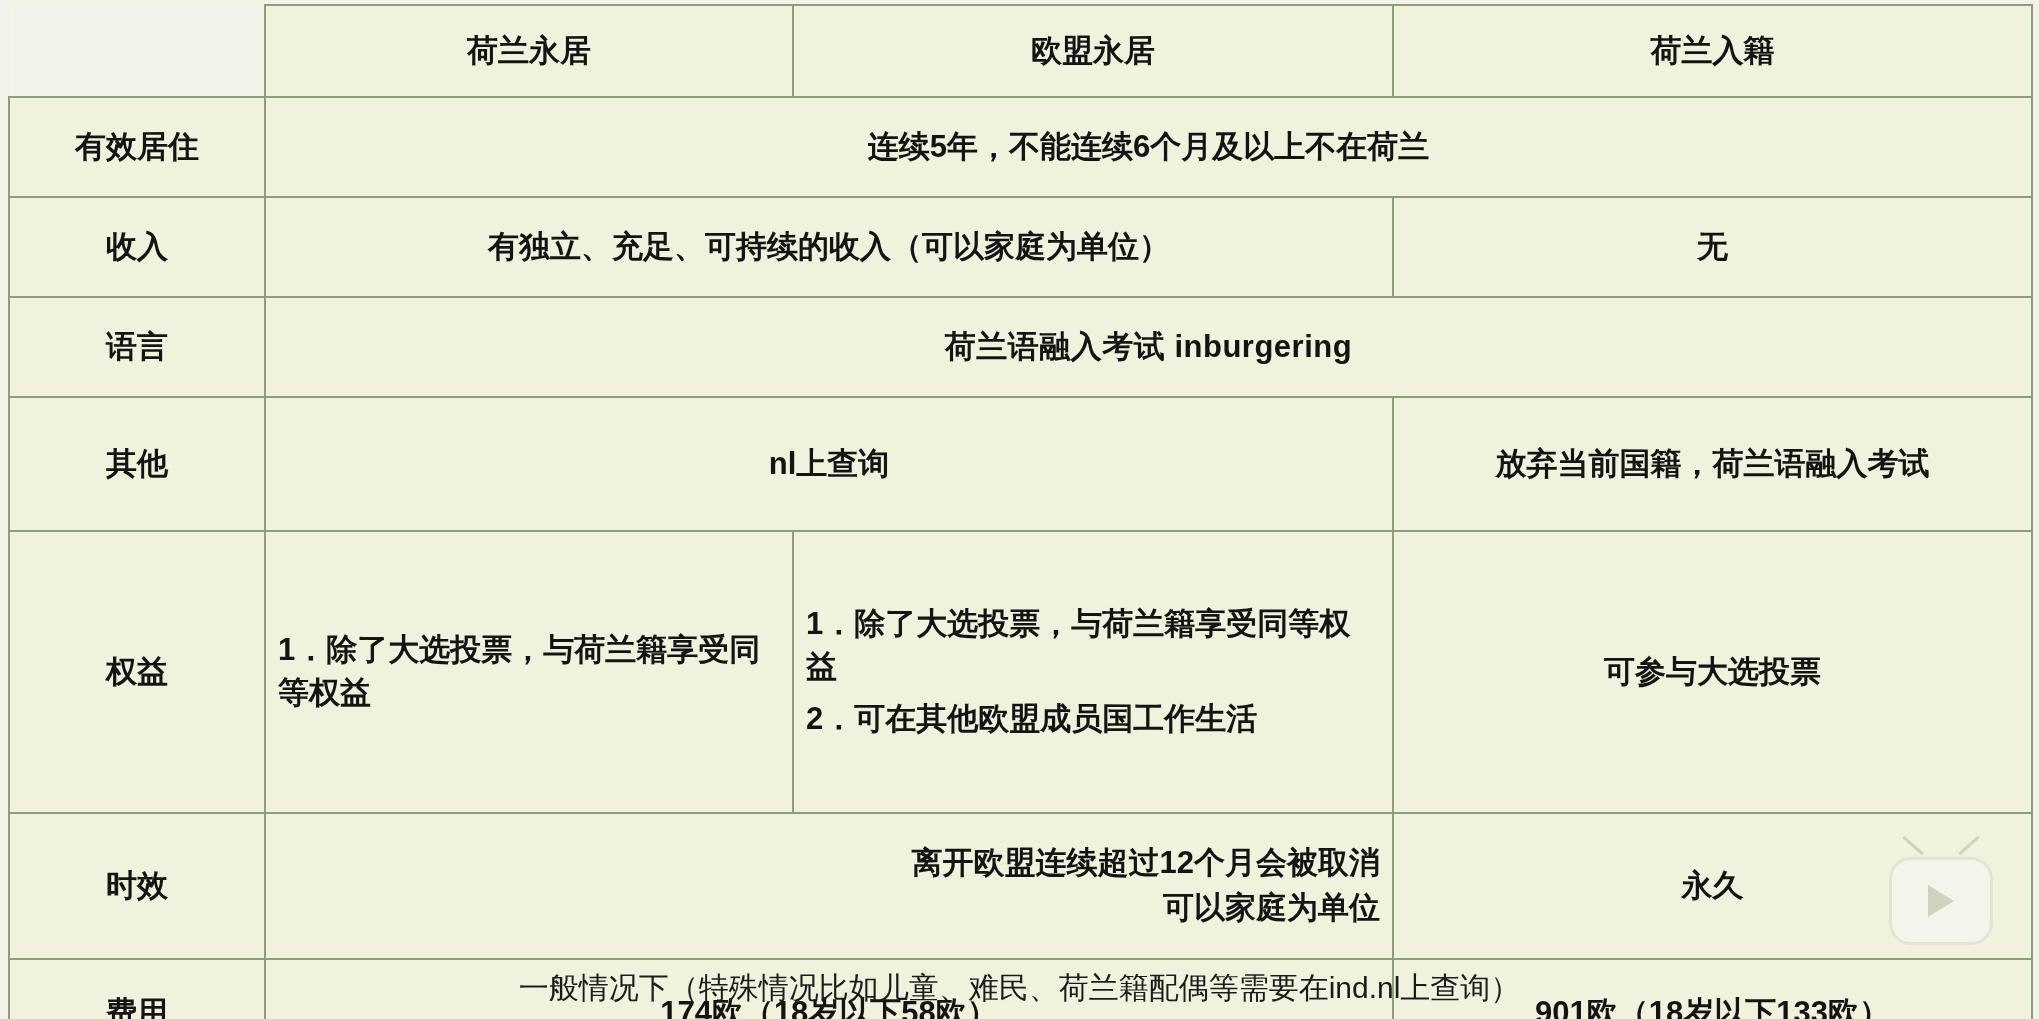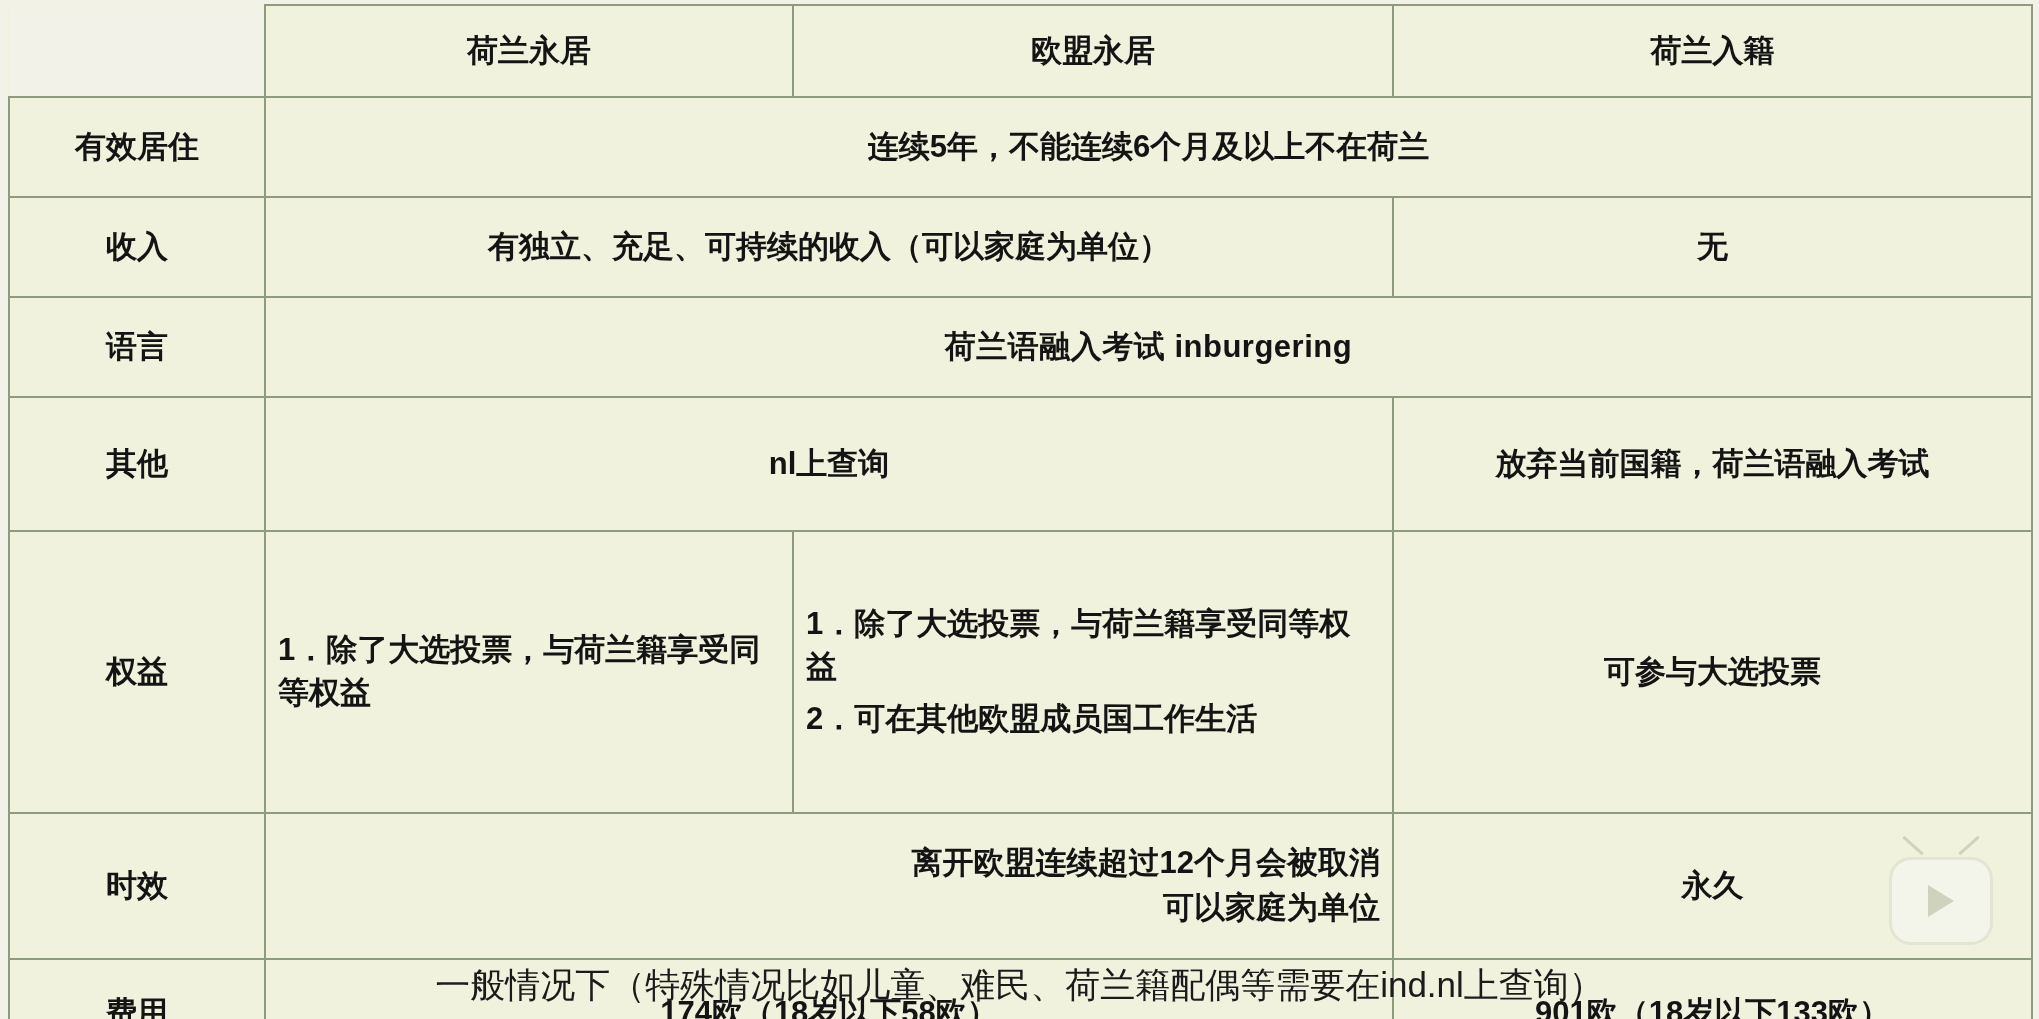--- a/index.html
+++ b/index.html
@@ -105,21 +105,21 @@
   .mono-ish {
     letter-spacing: 0.5px;
   }
 
   .footnote {
     position: absolute;
     left: 0;
     right: 0;
     bottom: 10px;
     text-align: center;
-    font-size: 35px;
+    font-size: 30px;
     color: #1b1b1b;
   }
 
   
   .watermark {
     position: absolute;
     right: 22px;
     top: 2px;
     font-size: 22px;
     color: #c9cbb9;

